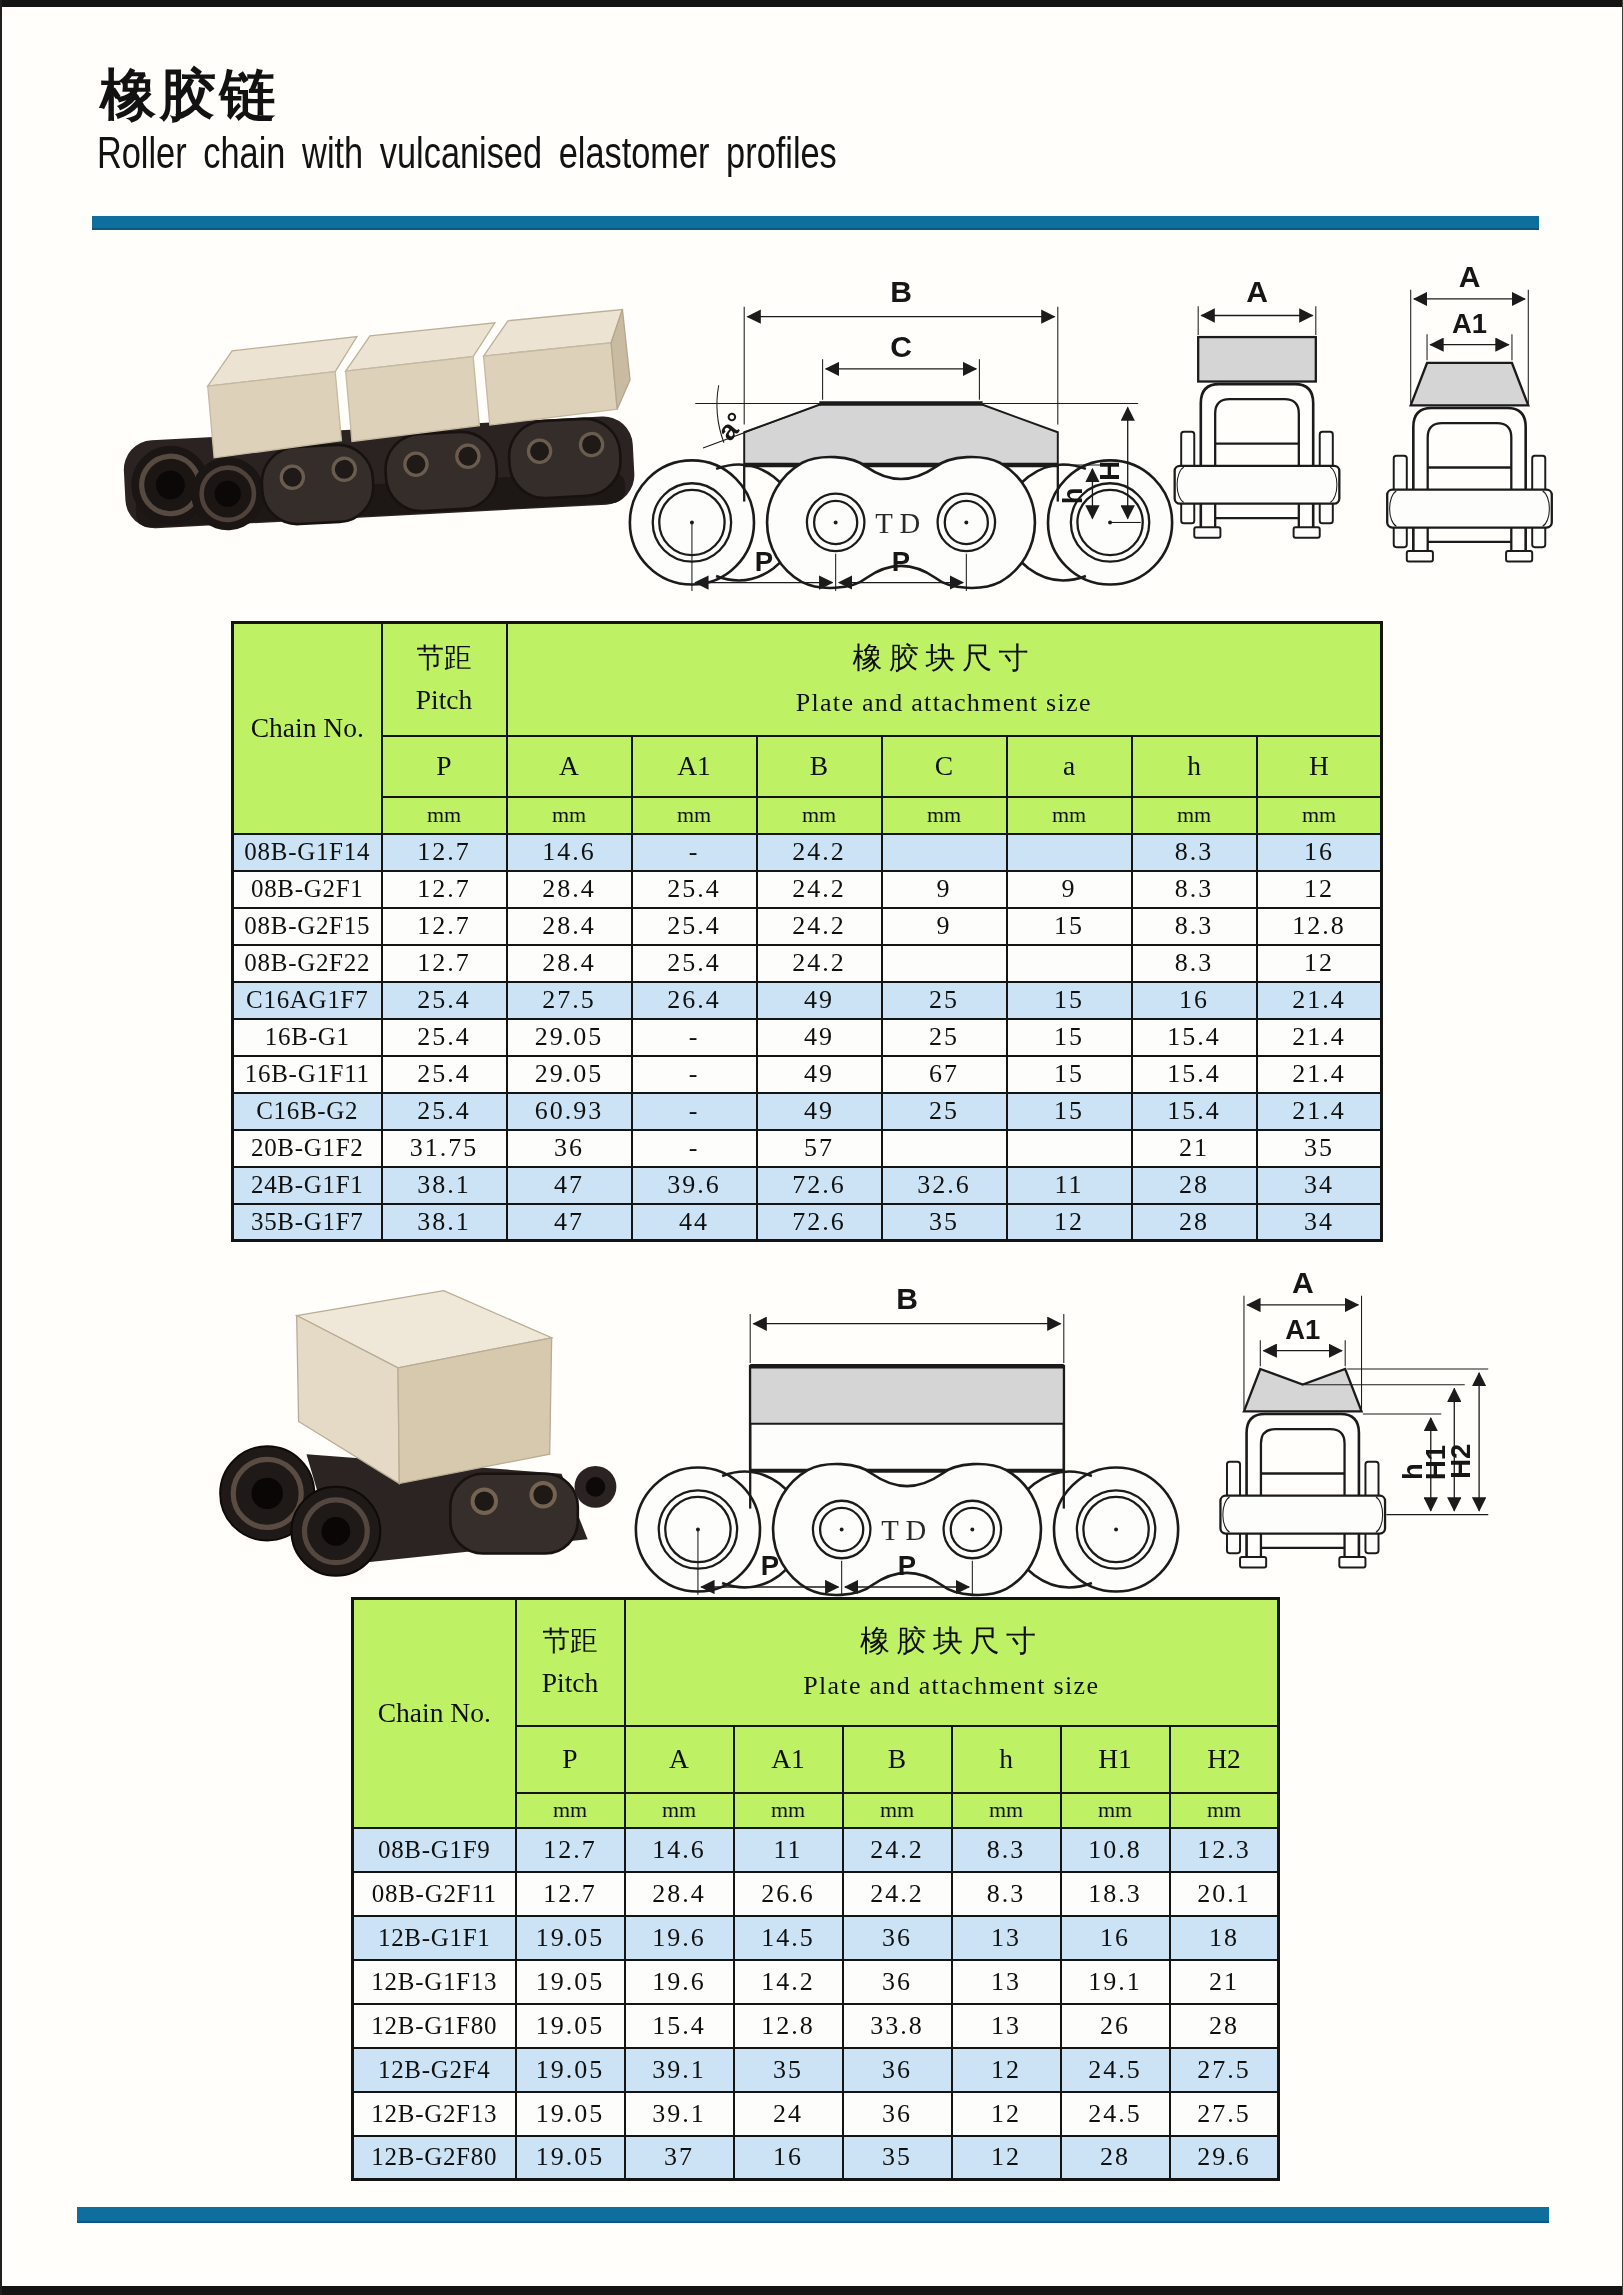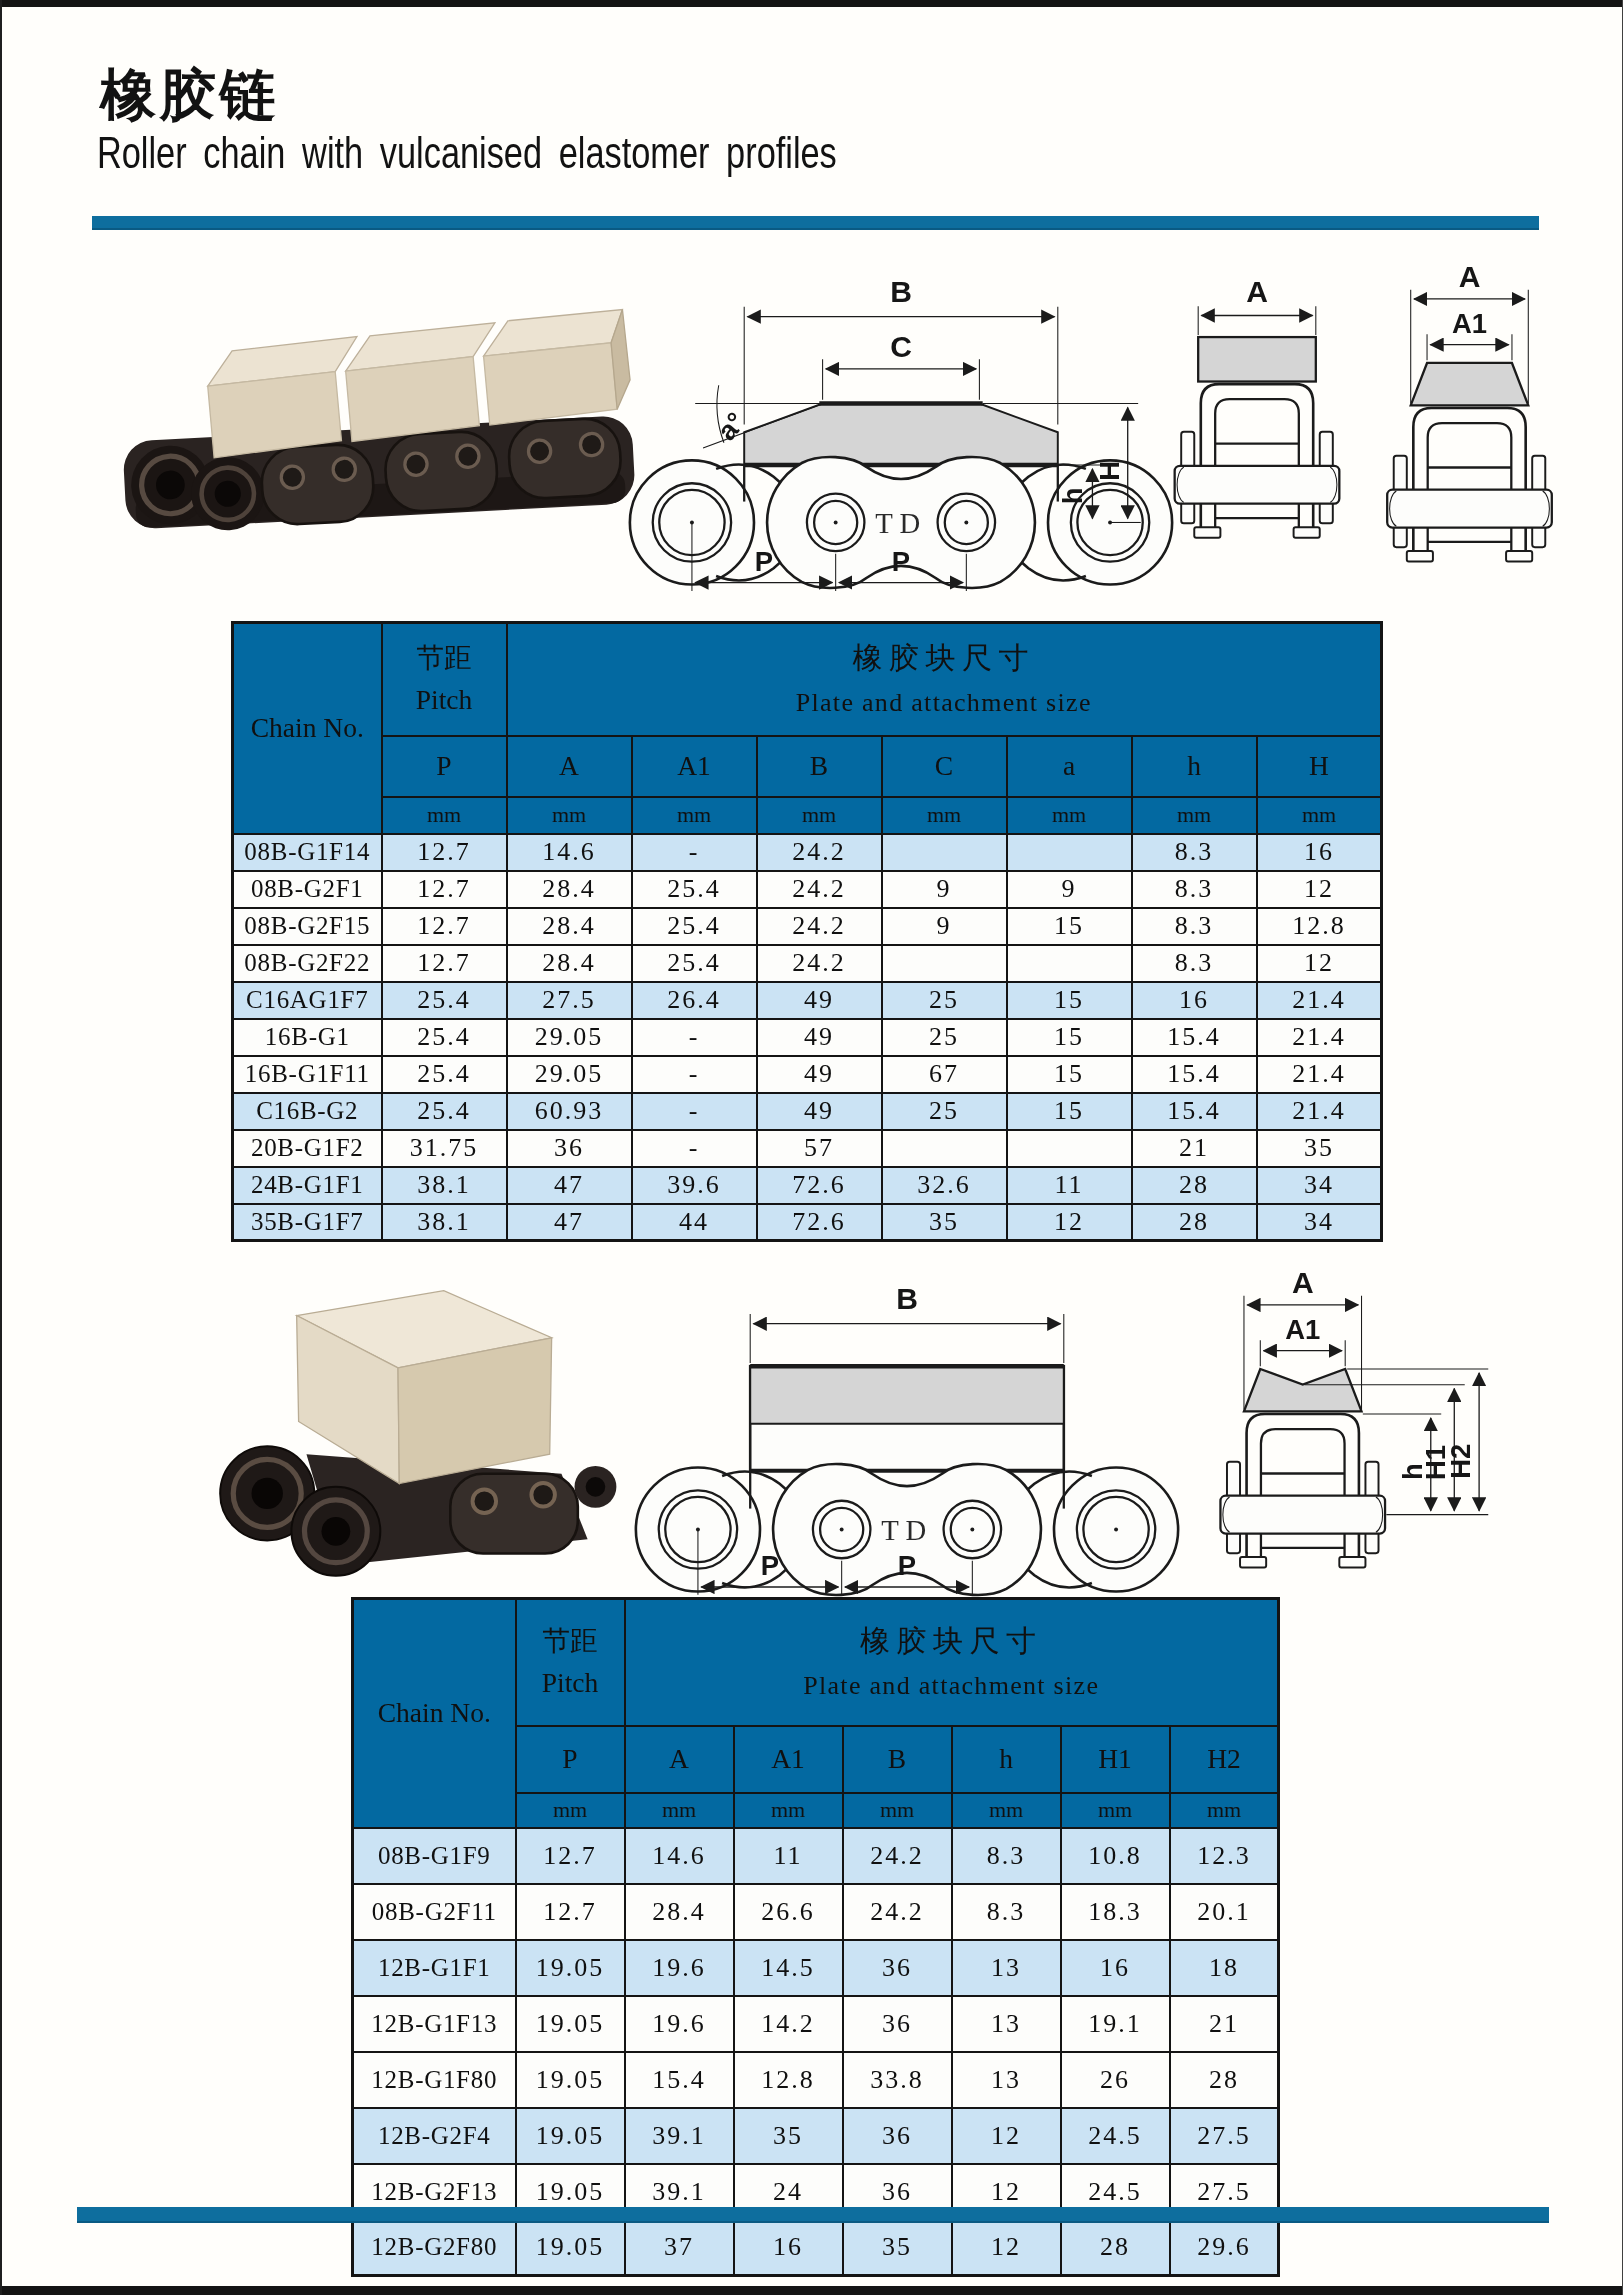--- a/index.html
+++ b/index.html
@@ -25,29 +25,29 @@
   .whitefill{fill:#fdfdfb;}
   .grayfill{fill:#d5d5d5;}
   .dimlabel{font-family:"Liberation Sans",sans-serif;font-weight:bold;font-size:46px;fill:#161616;}
   .dimlabel-s{font-family:"Liberation Sans",sans-serif;font-weight:bold;font-size:42px;fill:#161616;}
   .tdlabel{font-family:"Liberation Serif",serif;font-size:44px;fill:#2a2a2a;letter-spacing:10px;}
 
   .table-wrap{position:absolute;}
   table.spec{border-collapse:collapse;table-layout:fixed;border:3.9px solid #141414;
     font-family:"Liberation Serif","DejaVu Serif",serif;color:#101010;background:#fdfdfb;}
   table.spec th,table.spec td{border:2.6px solid #141414;text-align:center;vertical-align:middle;padding:0;overflow:hidden;}
-  table.spec thead th{background:#0369a1;font-weight:normal;}
+  table.spec thead th{background:#bef264;font-weight:normal;}
   #table1{width:1148px;}
   #table2{width:923px;}
   #table1 col.c-chain{width:149px;} #table1 col.c-val{width:125px;}
   #table2 col.c-chain{width:163px;} #table2 col.c-val{width:109px;}
   #table1 tr.main-row{height:113px;} #table2 tr.main-row{height:127px;}
   #table1 tr.letters-row{height:61px;} #table2 tr.letters-row{height:67px;}
   #table1 tr.units-row{height:37px;} #table2 tr.units-row{height:35px;}
-  #table1 tbody tr{height:37px;border-radius:18px;} #table2 tbody tr{height:56px;}
+  #table1 tbody tr{height:37px;border-radius:18px;} #table2 tbody tr{height:44px;}
   .chain-hd{font-size:27.5px;}
   .pitch-cell{font-size:27.5px;line-height:1.55;}
   .plate-cell .zh{font-size:30px;letter-spacing:6.5px;}
   .plate-cell .en{font-size:26px;letter-spacing:1.3px;}
   .plate-cell{line-height:1.6;}
   tr.letters-row th{font-size:27.5px;}
   tr.units-row th{font-size:22px;}
   table.spec tbody td{font-size:26px;letter-spacing:2px;background:#fdfdfb;}
   table.spec tbody td.chain{font-size:25px;letter-spacing:0.7px;}
   table.spec tbody tr.hl td{background:#cbe3f4;}

